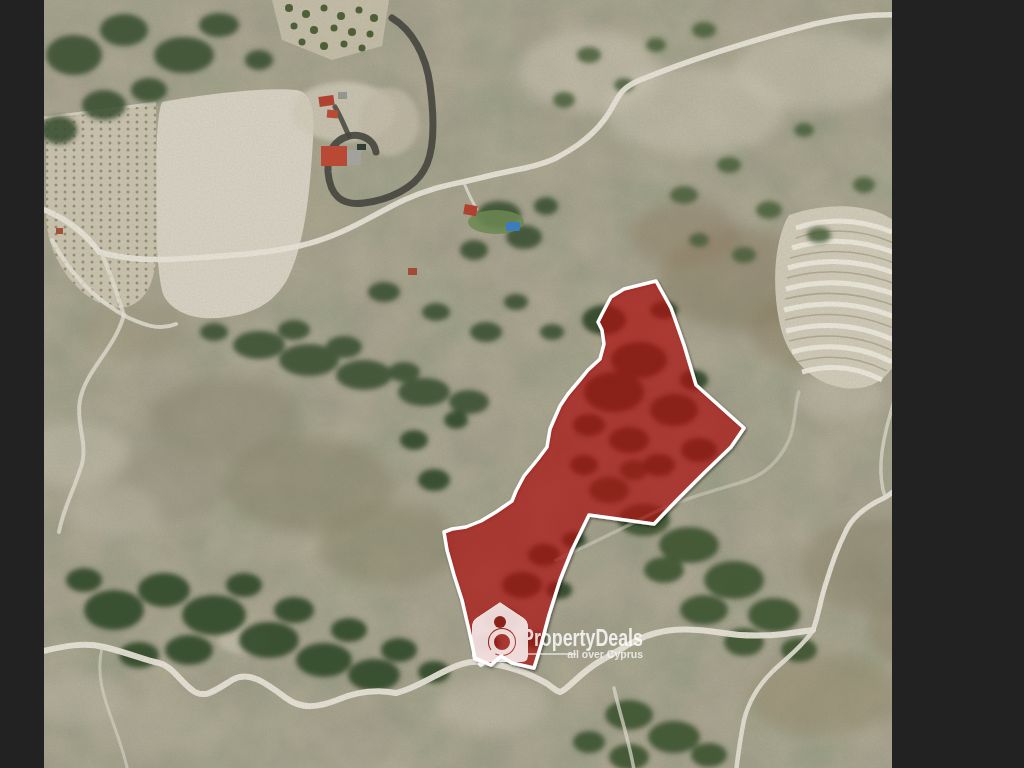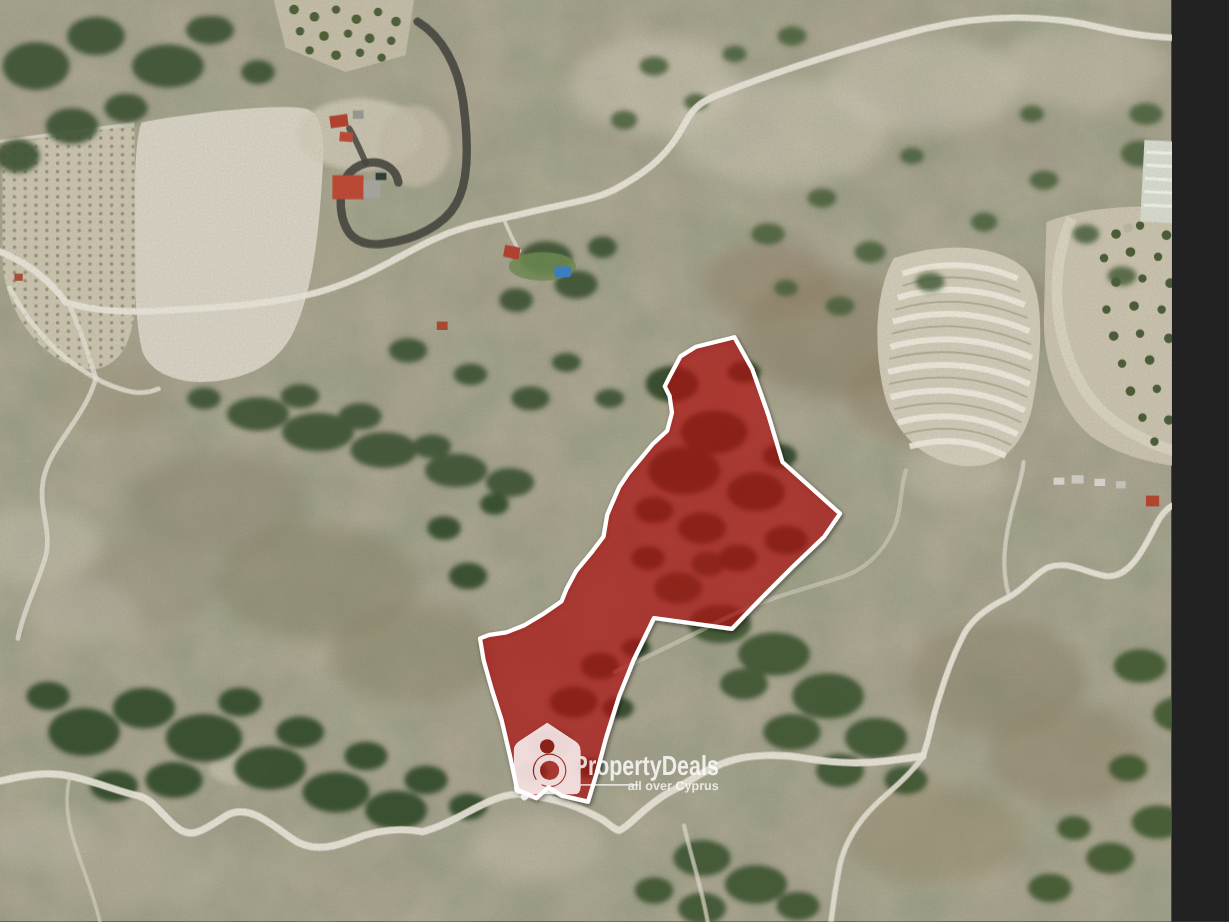--- a/index.html
+++ b/index.html
@@ -1,18 +1,19 @@
 <!DOCTYPE html>
 <html><head>
 <meta charset="utf-8">
 <style>
   html,body{margin:0;padding:0;background:#222;}
   .stage{
-    position:relative;width:976px;height:768px;overflow:hidden;
+    position:relative;width:848px;height:768px;overflow:hidden;
     font-family:"Liberation Sans",sans-serif;
+    padding-left:44px;
   }
   svg{display:block;}
   text{font-family:"Liberation Sans",sans-serif;}
 </style>
 </head>
 <body>
 
 <div class="stage">
 <svg width="1024" height="768" viewBox="0 0 1024 768" xmlns="http://www.w3.org/2000/svg">
   <defs>

